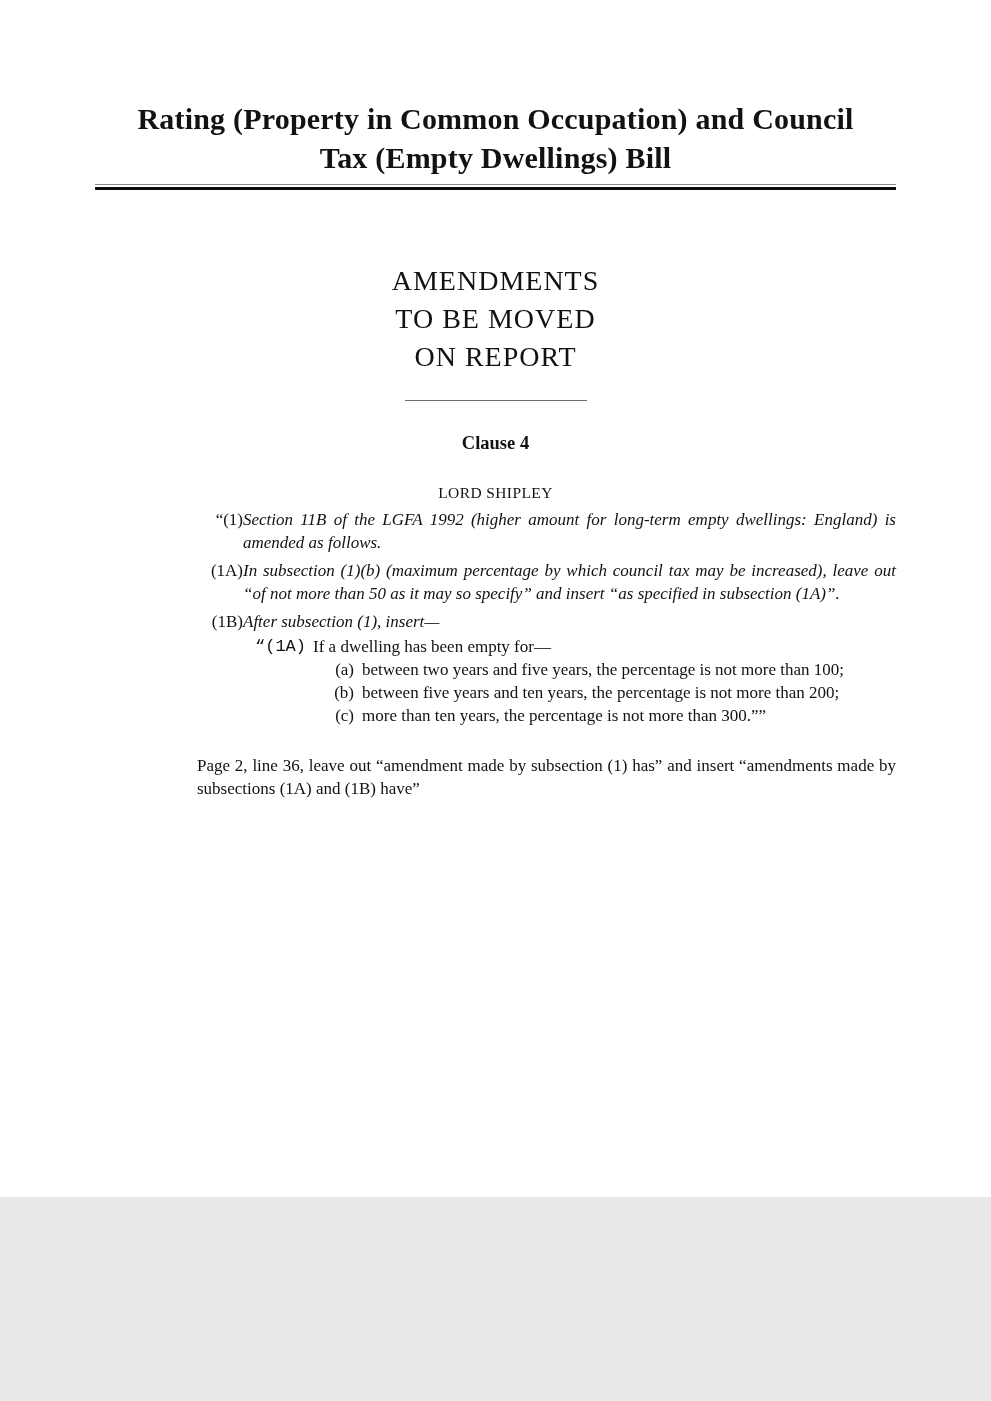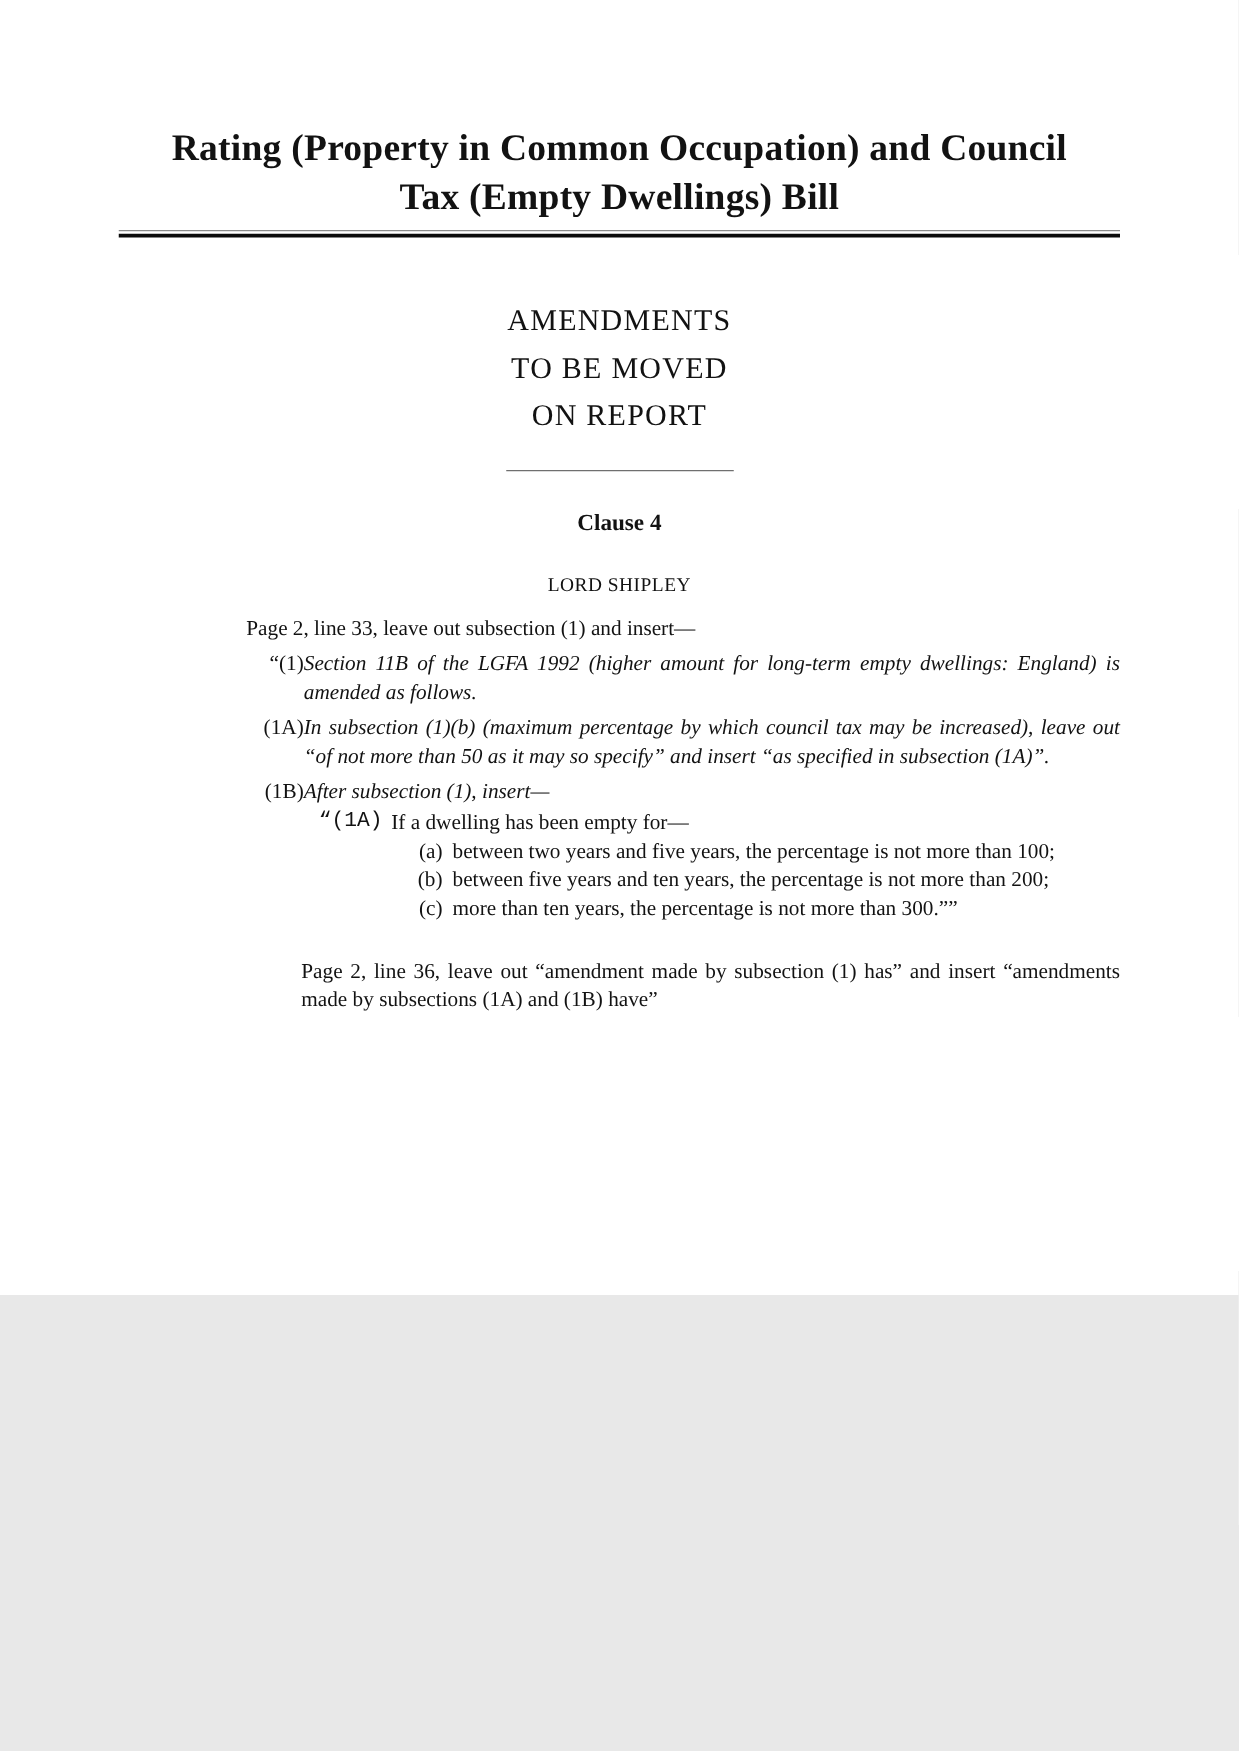--- a/index.html
+++ b/index.html
@@ -3,21 +3,21 @@
 <meta charset="utf-8">
 <style>
   html, body {
     margin: 0;
     padding: 0;
     background: #e8e8e8;
   }
   .page {
     position: relative;
     width: 991px;
-    height: 1036px;
+    height: 1197px;
     margin: 0 auto;
     background: #ffffff;
     color: #121212;
     font-family: "Liberation Serif", "DejaVu Serif", serif;
     overflow: hidden;
   }
   .doc-title {
     padding-top: 99px;
     text-align: center;
     font-size: 30px;
@@ -26,23 +26,23 @@
     letter-spacing: 0.2px;
   }
   .title-rule {
     width: 801px;
     margin: 7px auto 0 auto;
     height: 2px;
     border-top: 1.5px solid #8a8a8a;
     border-bottom: 3.5px solid #0a0a0a;
   }
   .session-heading {
-    margin-top: 48px;
+    margin-top: 72px;
     text-align: center;
-    font-size: 24px;
+    font-size: 28px;
     line-height: 38px;
     letter-spacing: 1px;
   }
   .center-rule {
     width: 182px;
     margin: 24px auto 0 auto;
     border: none;
     border-top: 1.5px solid #6f6f6f;
   }
   .clause-heading {
@@ -105,21 +105,20 @@
     text-align: right;
     white-space: nowrap;
   }
   .point-item .txt {
     flex: 1;
     margin-left: 8px;
     text-align: justify;
   }
   .amendment-2 {
     margin-top: 27px;
-    padding-left: 44px;
   }
   .footer-ref {
     position: absolute;
     left: 107px;
     top: 1259px;
     font-size: 17px;
     line-height: 23px;
   }
   .footer-ref .ital { font-style: italic; }
 </style>
@@ -143,21 +142,20 @@
 
   <hr class="center-rule">
 
   <div class="clause-heading">Clause 4</div>
 
   <div class="movers">
     <div>LORD SHIPLEY</div>
   </div>
 
   <div class="body-text">
-    <div class="lead-para">Page 2, line 33, leave out subsection (1) and insert—</div>
 
     <div class="amend-item">
       <span class="lbl">“(1)</span>
       <span class="txt">Section 11B of the LGFA 1992 (higher amount for long-term empty dwellings: England) is amended as follows.</span>
     </div>
 
     <div class="amend-item">
       <span class="lbl">(1A)</span>
       <span class="txt">In subsection (1)(b) (maximum percentage by which council tax may be increased), leave out “of not more than 50 as it may so specify” and insert “as specified in subsection (1A)”.</span>
     </div>

